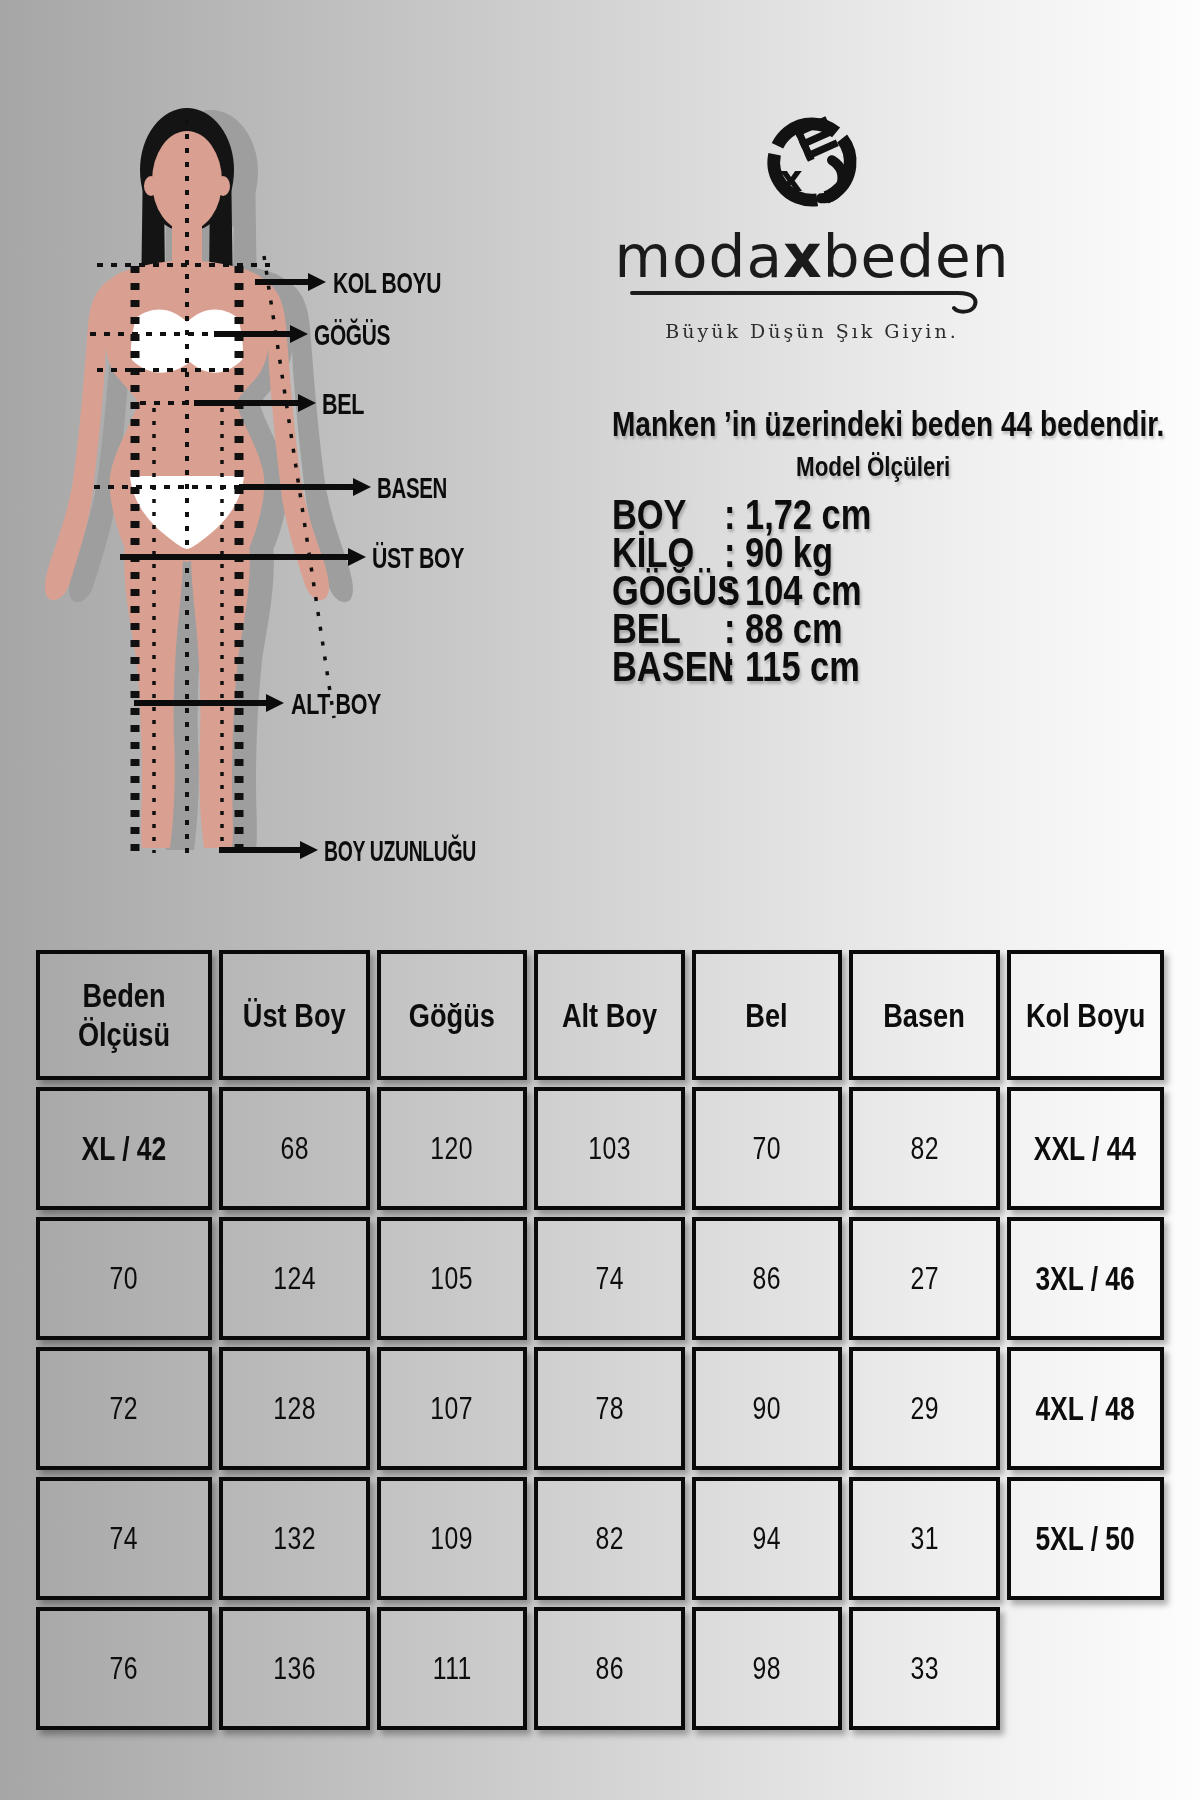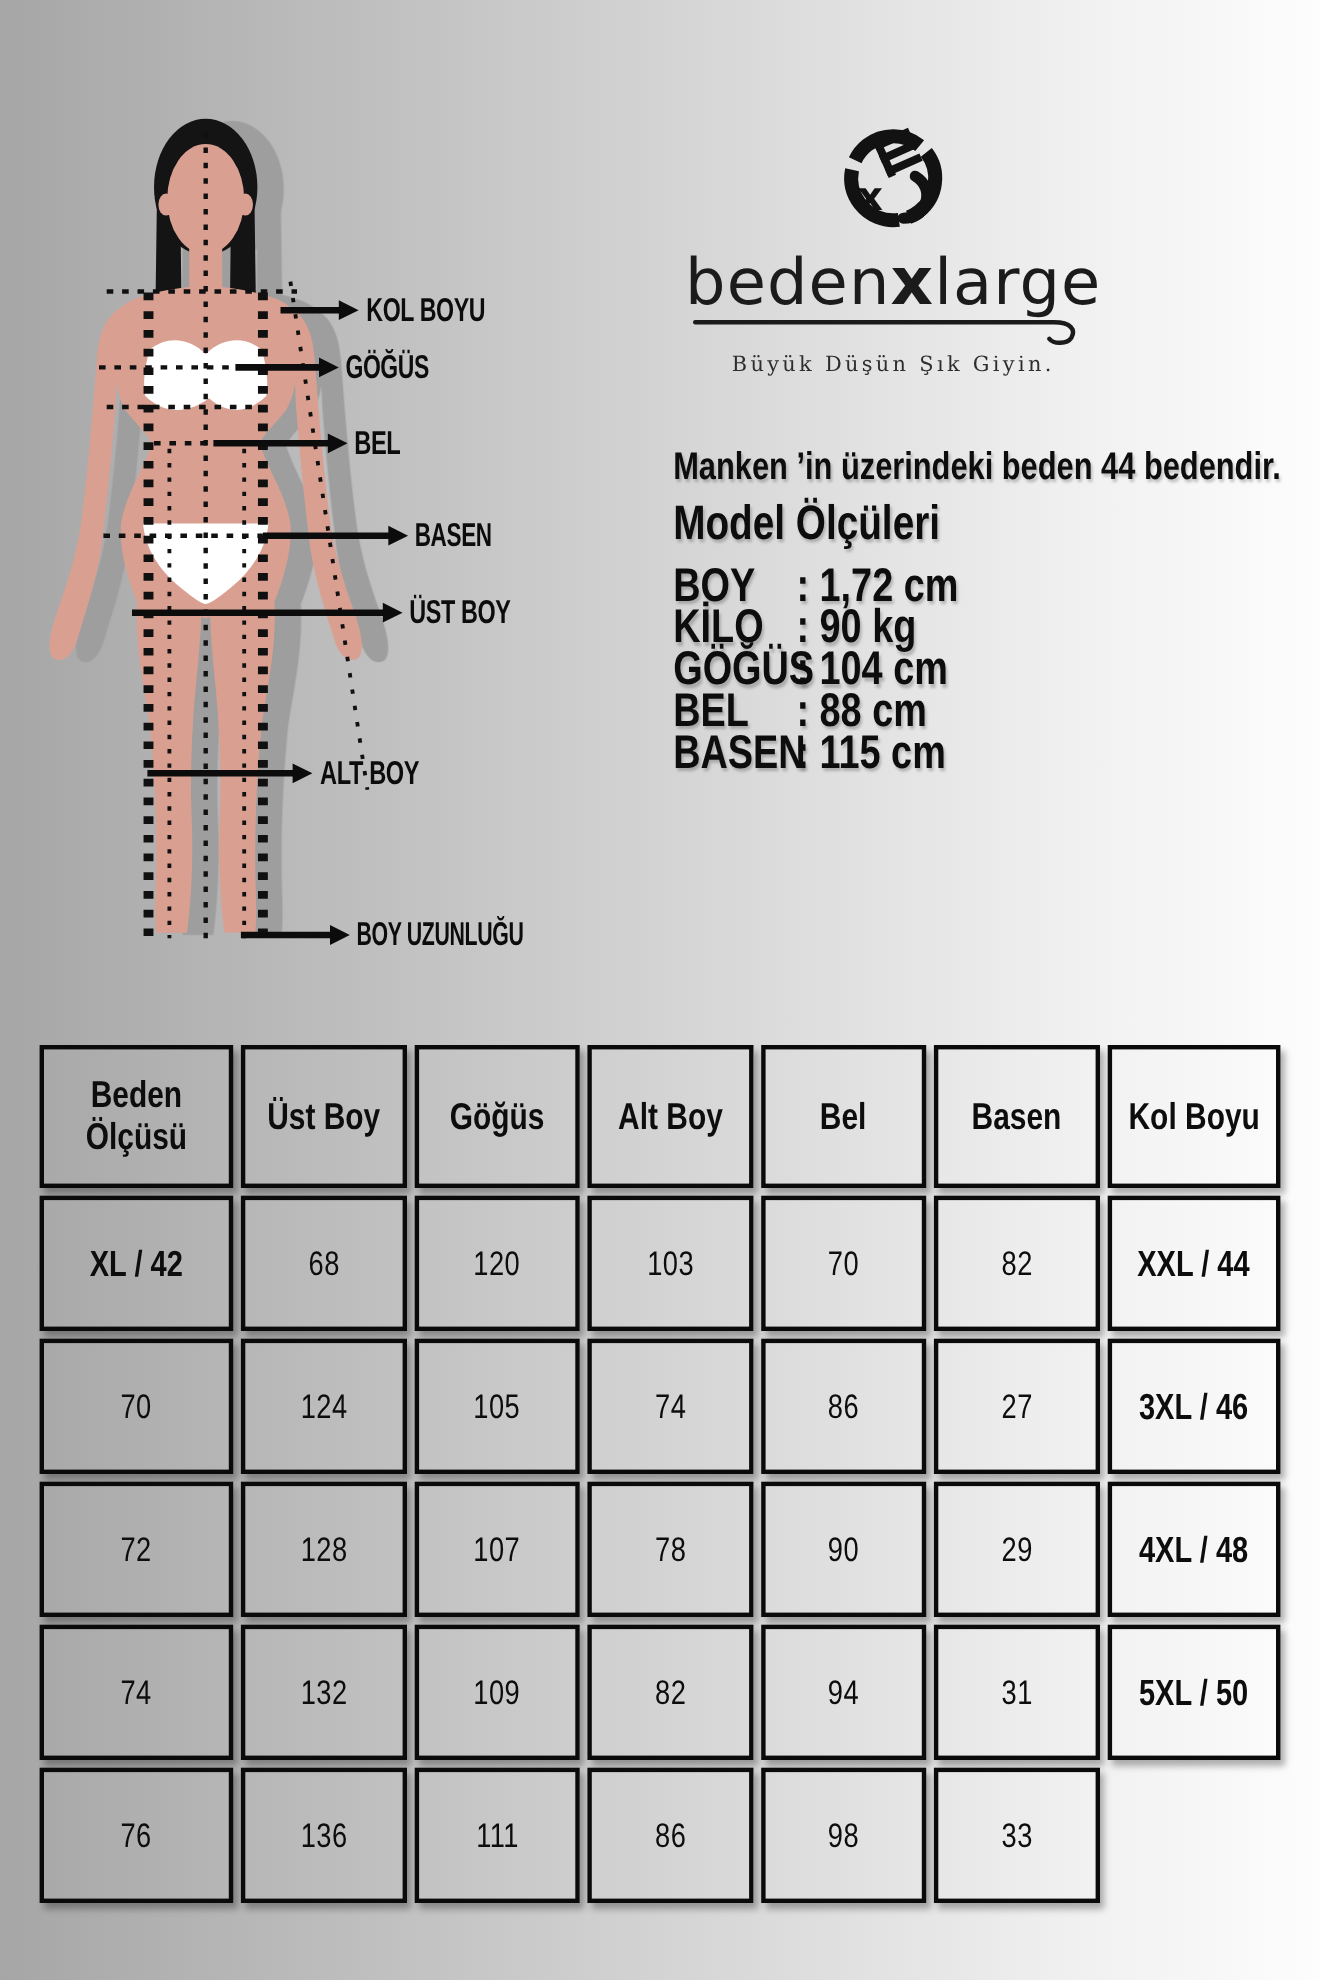--- a/index.html
+++ b/index.html
@@ -19,21 +19,21 @@
   .wordmark{margin-top:14px;line-height:1;font-family:"DejaVu Sans",sans-serif;color:#1b1b1b;font-size:58px;letter-spacing:1px;white-space:nowrap;}
   .wordmark .thin{font-weight:400;}
   .wordmark .bold{font-weight:700;font-size:60px;}
   .underline-svg{margin-top:2px;}
   .tagline{margin-top:4px;font-family:"DejaVu Serif",serif;font-size:19px;letter-spacing:3px;color:#2d2d2d;white-space:nowrap;}
 
   
   .model-info{position:absolute;left:612px;top:404px;width:560px;}
   .cond{display:inline-block;transform:scaleX(.8);transform-origin:left center;white-space:nowrap;}
   .mi-note{font-size:35px;font-weight:700;margin-bottom:7px;text-shadow:2px 3px 3px rgba(0,0,0,.22);}
-  .mi-title{font-size:44px;font-weight:700;margin-bottom:12px;text-shadow:2px 3px 3px rgba(0,0,0,.22);}
+  .mi-title{font-size:28px;font-weight:700;margin-bottom:12px;text-shadow:2px 3px 3px rgba(0,0,0,.22);text-align:center;}
   .mi-row{height:38px;display:flex;align-items:center;font-size:43px;font-weight:700;text-shadow:2px 3px 3px rgba(0,0,0,.22);}
   .mi-label{width:112px;flex:0 0 112px;}
   .mi-val{white-space:nowrap;}
 
   
   .size-table{
     position:absolute;left:36px;top:950px;width:1128px;
     display:grid;grid-template-columns:176px repeat(6,1fr);
     grid-template-rows:130px repeat(5,123px);gap:7px;
   }
@@ -141,21 +141,21 @@
           <rect x="-4" y="-40" width="8" height="38"></rect>
           <rect x="-4" y="-40" width="38" height="8"></rect>
           <rect x="-4" y="-26" width="38" height="8"></rect>
           <rect x="-4" y="-12" width="38" height="8"></rect>
         </g>
         <text x="-36" y="32" font-size="40" font-weight="900" fill="#121212" font-family="DejaVu Sans, sans-serif">x</text>
         <path d="M22,-2 Q38,8 32,26 Q27,40 10,40" fill="none" stroke="#121212" stroke-width="11" stroke-linecap="round"></path>
       </g>
     </svg>
     <div class="wordmark">
-      <span class="thin">beden</span><span class="bold">x</span><span class="thin">large</span>
+      <span class="thin">moda</span><span class="bold">x</span><span class="thin">beden</span>
     </div>
     <svg class="underline-svg" width="368" height="28" viewBox="0 0 368 28">
       <path d="M4,5 H330 C346,5 350,12 346,19 C342,25 330,25 326,20" fill="none" stroke="#1b1b1b" stroke-width="4" stroke-linecap="round"></path>
     </svg>
     <div class="tagline">Büyük Düşün Şık Giyin.</div>
   </div>
 
   <div class="model-info">
     <div class="mi-note"><span class="cond">Manken ’in üzerindeki beden 44 bedendir.</span></div>
     <div class="mi-title"><span class="cond">Model Ölçüleri</span></div>

